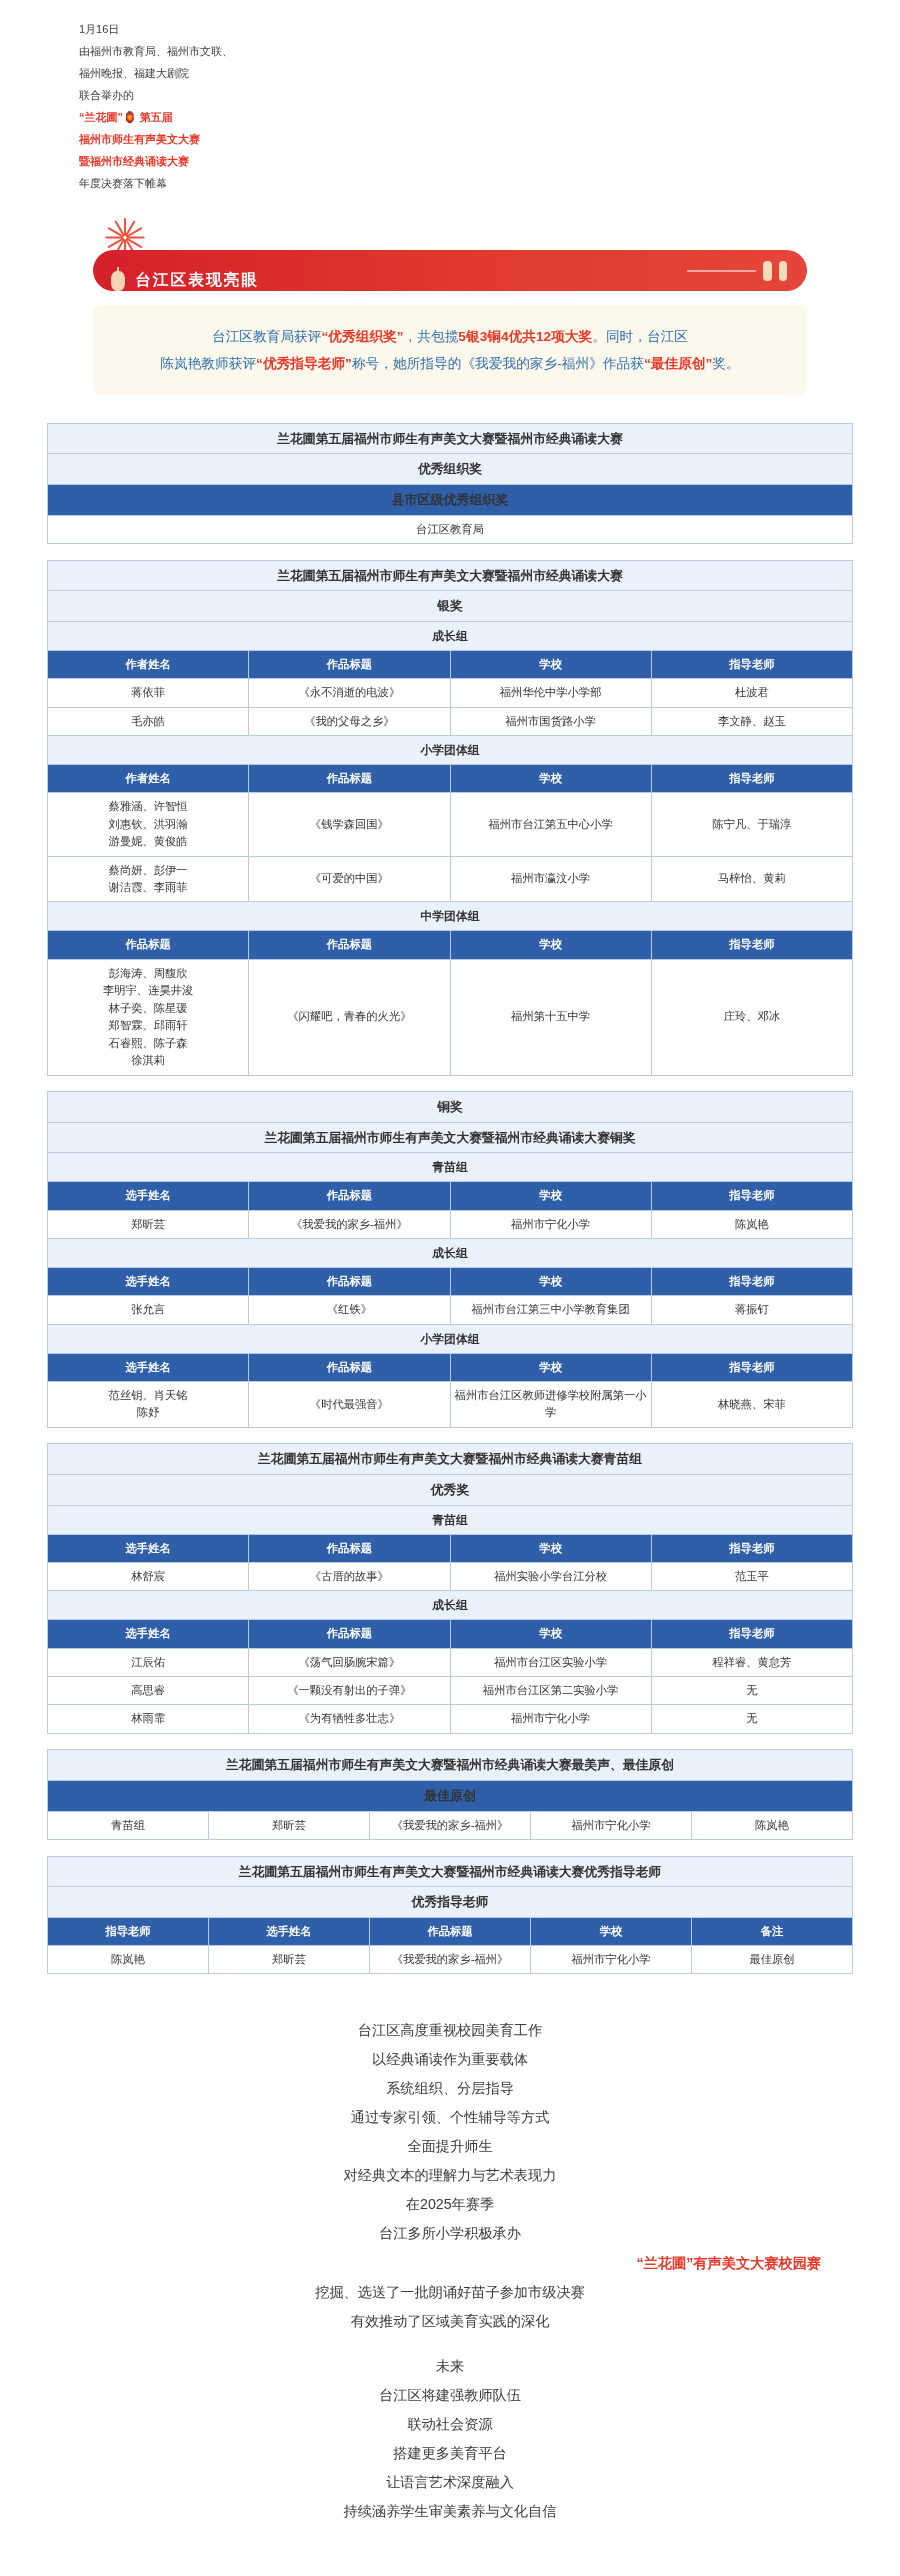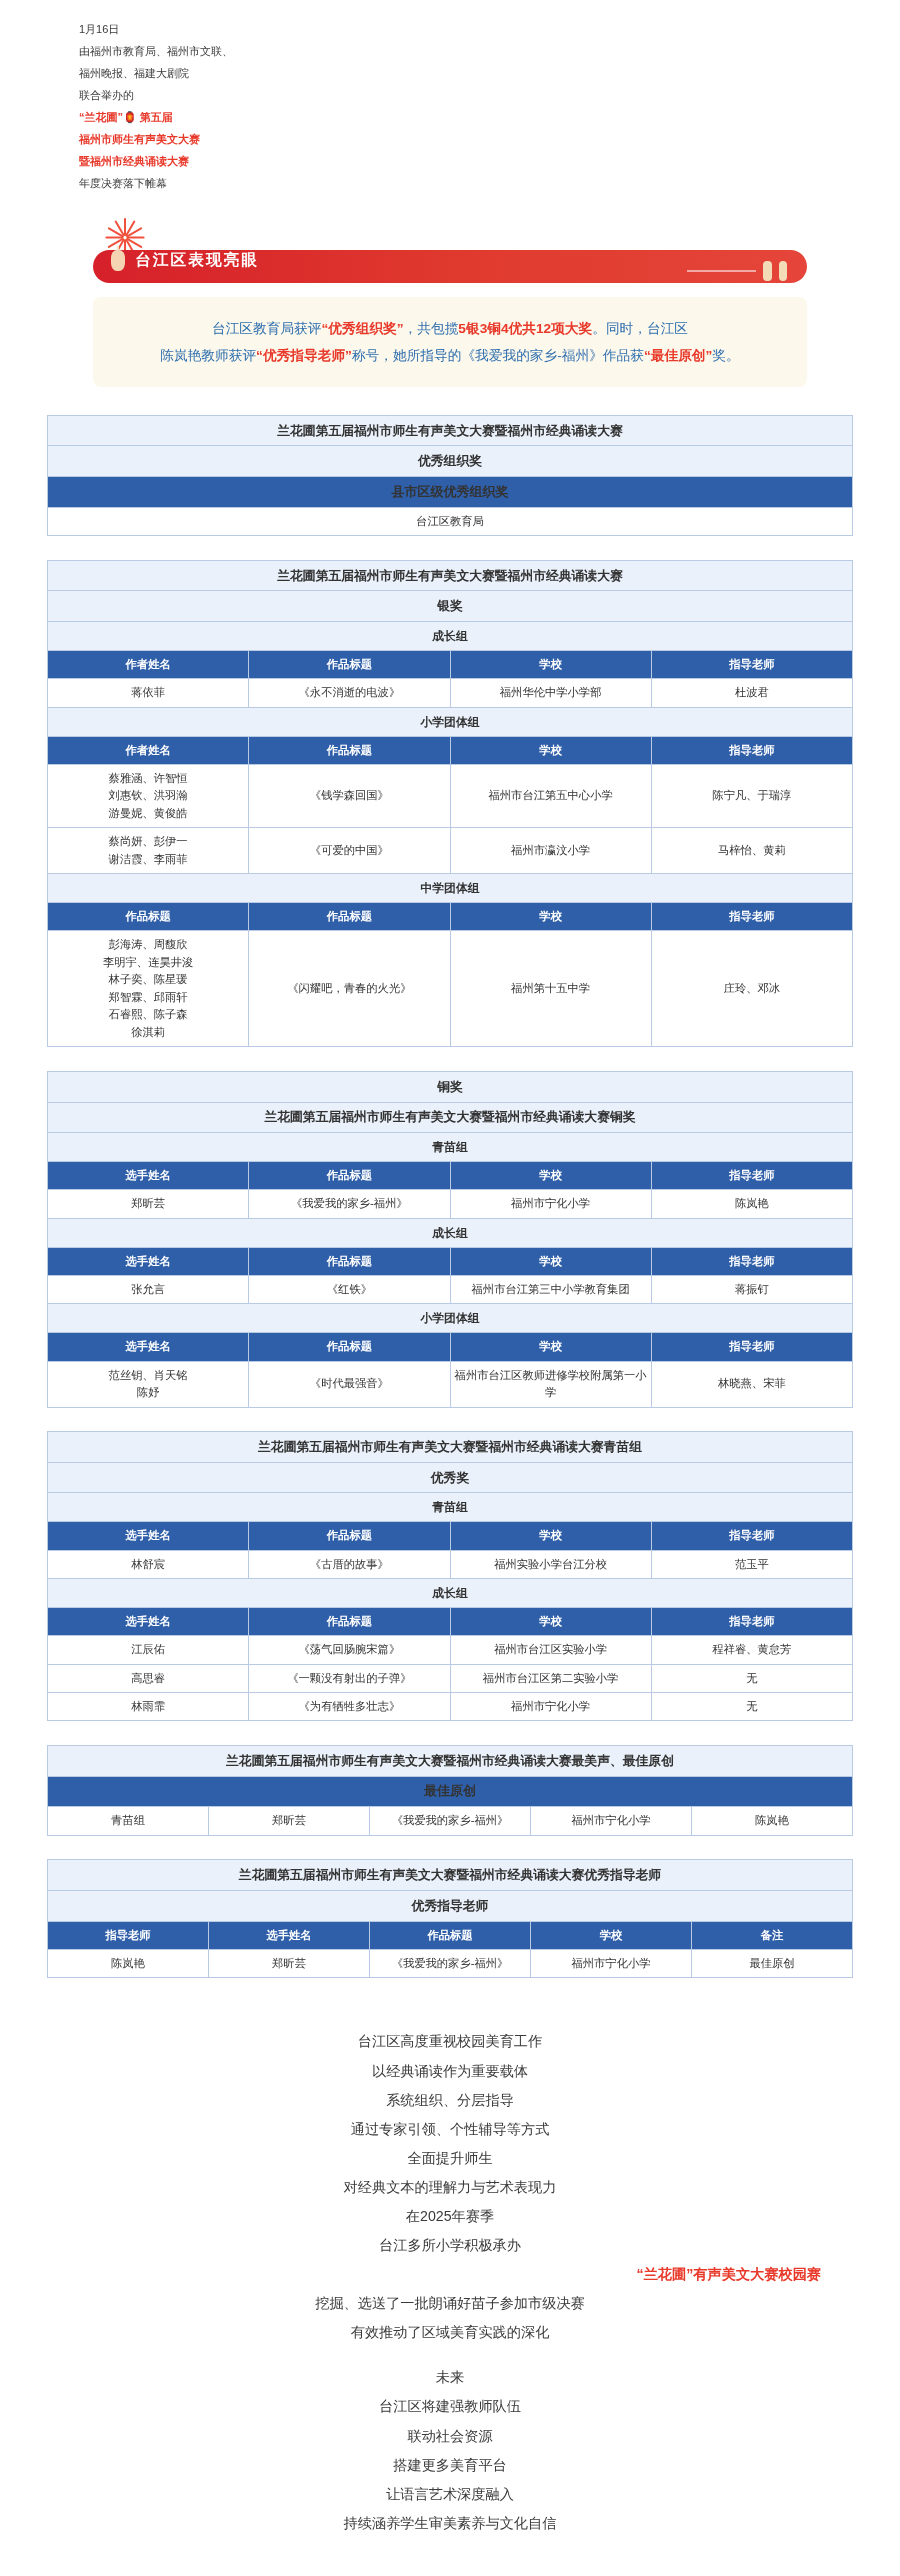--- a/index.html
+++ b/index.html
@@ -58,25 +58,25 @@
     border-radius: 1px;
   }
 
   
   .banner-wrap {
     padding: 0 93px;
     margin-top: -5.9px;
   }
   .banner {
     position: relative;
-    height: 33px;
+    height: 41px;
     background: linear-gradient(90deg, #d6202a 0%, #e03b2e 55%, #e5453a 100%);
     border-radius: 20.6px;
     display: flex;
-    align-items: flex-start;
+    align-items: flex-end;
     padding-left: 17.7px;
     color: #ffffff;
   }
   .banner .lantern {
     width: 14.7px;
     height: 20.6px;
     border-radius: 5.9px/7.9px;
     background: #f7e4bf;
     opacity: .92;
     margin-right: 9.8px;
@@ -126,21 +126,21 @@
     color: #2f6fae;
   }
   .note .blue { color: #2f6fae; }
 
   
   .tables { padding: 27.5px 47px 0 47px; }
   .tbl {
     width: 100%;
     border-collapse: collapse;
     font-size: 11.3px;
-    margin-bottom: 8px;
+    margin-bottom: 0;
     table-layout: fixed;
   }
   .tbl td, .tbl th {
     border: 1px solid #b9cbe4;
     text-align: center;
     vertical-align: middle;
     padding: 4.9px 2.9px;
     color: #333;
     line-height: 1.55;
   }
@@ -269,20 +269,26 @@
             <td>作者姓名</td>
             <td>作品标题</td>
             <td>学校</td>
             <td>指导老师</td>
           </tr>
           <tr class="plain-row">
             <td>蒋依菲</td>
             <td>《永不消逝的电波》</td>
             <td>福州华伦中学小学部</td>
             <td>杜波君</td>
+          </tr>
+          <tr class="plain-row">
+            <td>毛亦皓</td>
+            <td>《我的父母之乡》</td>
+            <td>福州市国货路小学</td>
+            <td>李文静、赵玉</td>
           </tr>
           <tr>
             <td colspan="4" class="sub-band">小学团体组</td>
           </tr>
           <tr class="hdr">
             <td>作者姓名</td>
             <td>作品标题</td>
             <td>学校</td>
             <td>指导老师</td>
           </tr>

